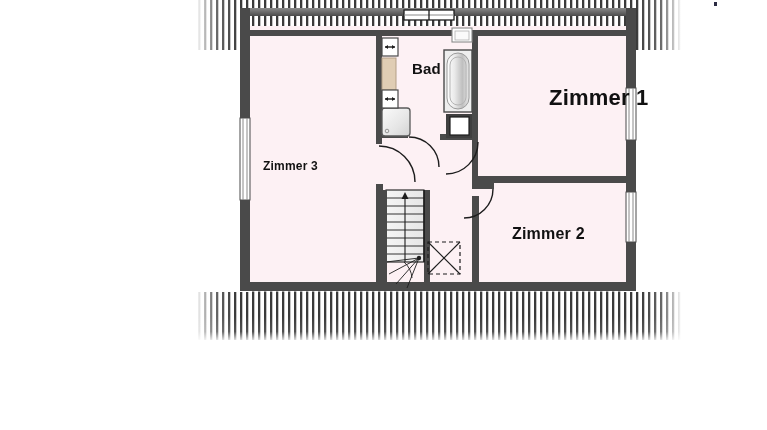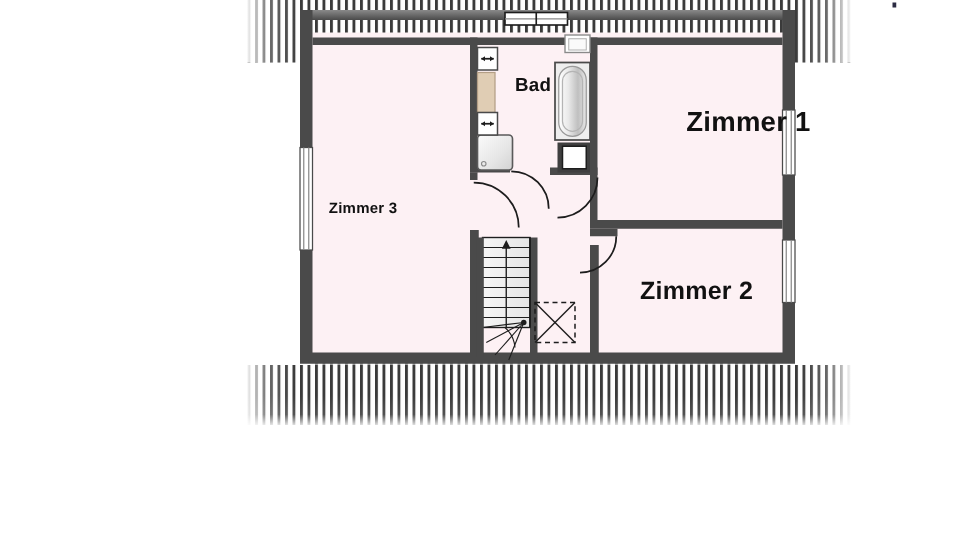--- a/index.html
+++ b/index.html
@@ -27,21 +27,21 @@
   .room-label {
     position: absolute;
     font-family: "Liberation Sans", sans-serif;
     font-weight: bold;
     color: #111111;
     white-space: nowrap;
     letter-spacing: 0.2px;
     -webkit-font-smoothing: antialiased;
   }
   #label-zimmer1 { left: 509px; top: 98px; font-size: 22px; transform: translateY(-50%); margin-left: 40px; }
-  #label-zimmer2 { left: 512px; top: 234px; font-size: 20px; transform: translateY(-50%); }
+  #label-zimmer2 { left: 512px; top: 234px; font-size: 16px; transform: translateY(-50%); }
   #label-zimmer3 { left: 263px; top: 166px; font-size: 12px; transform: translateY(-50%); }
   #label-bad     { left: 412px; top: 68px;  font-size: 15px; transform: translateY(-50%); }
 </style>
 </head>
 <body>
 
 <div id="plan-root">
 
   <svg id="plan-svg" width="767" height="430" viewBox="0 0 767 430">
     <defs>

